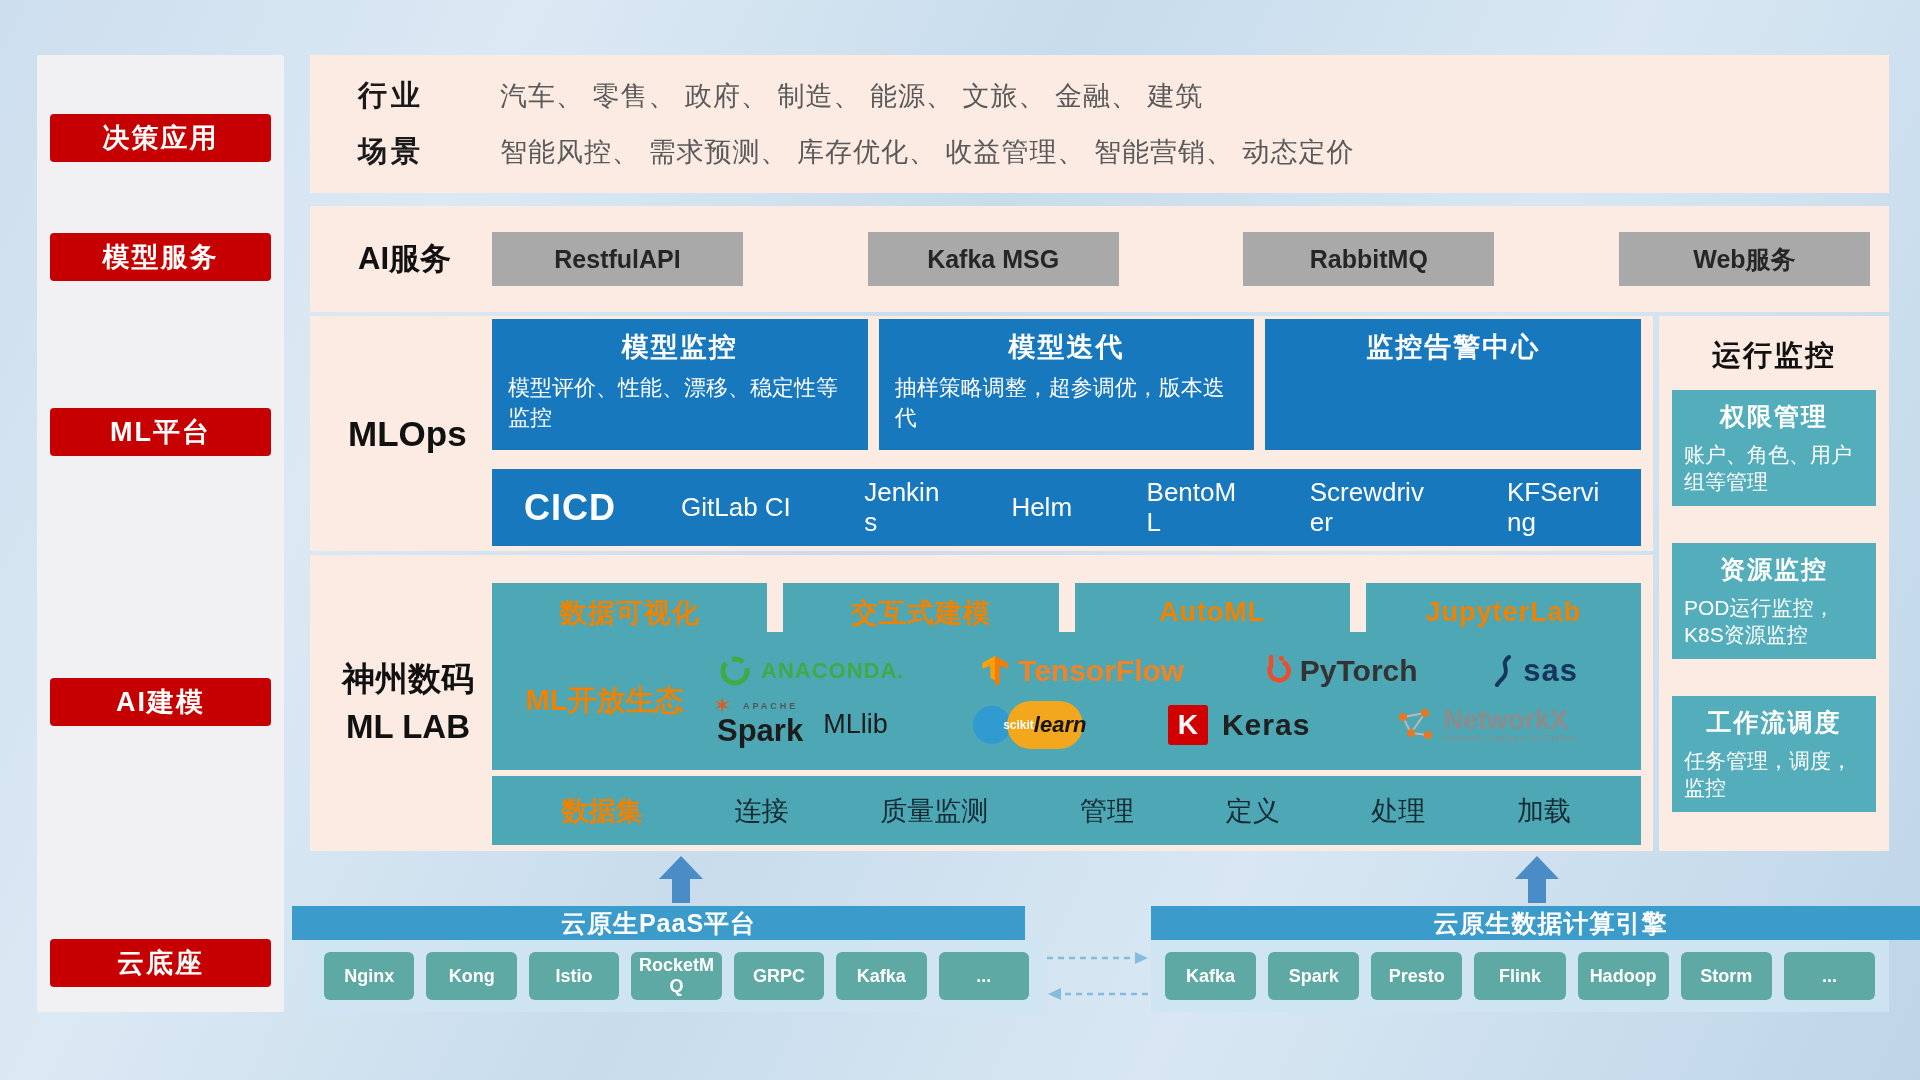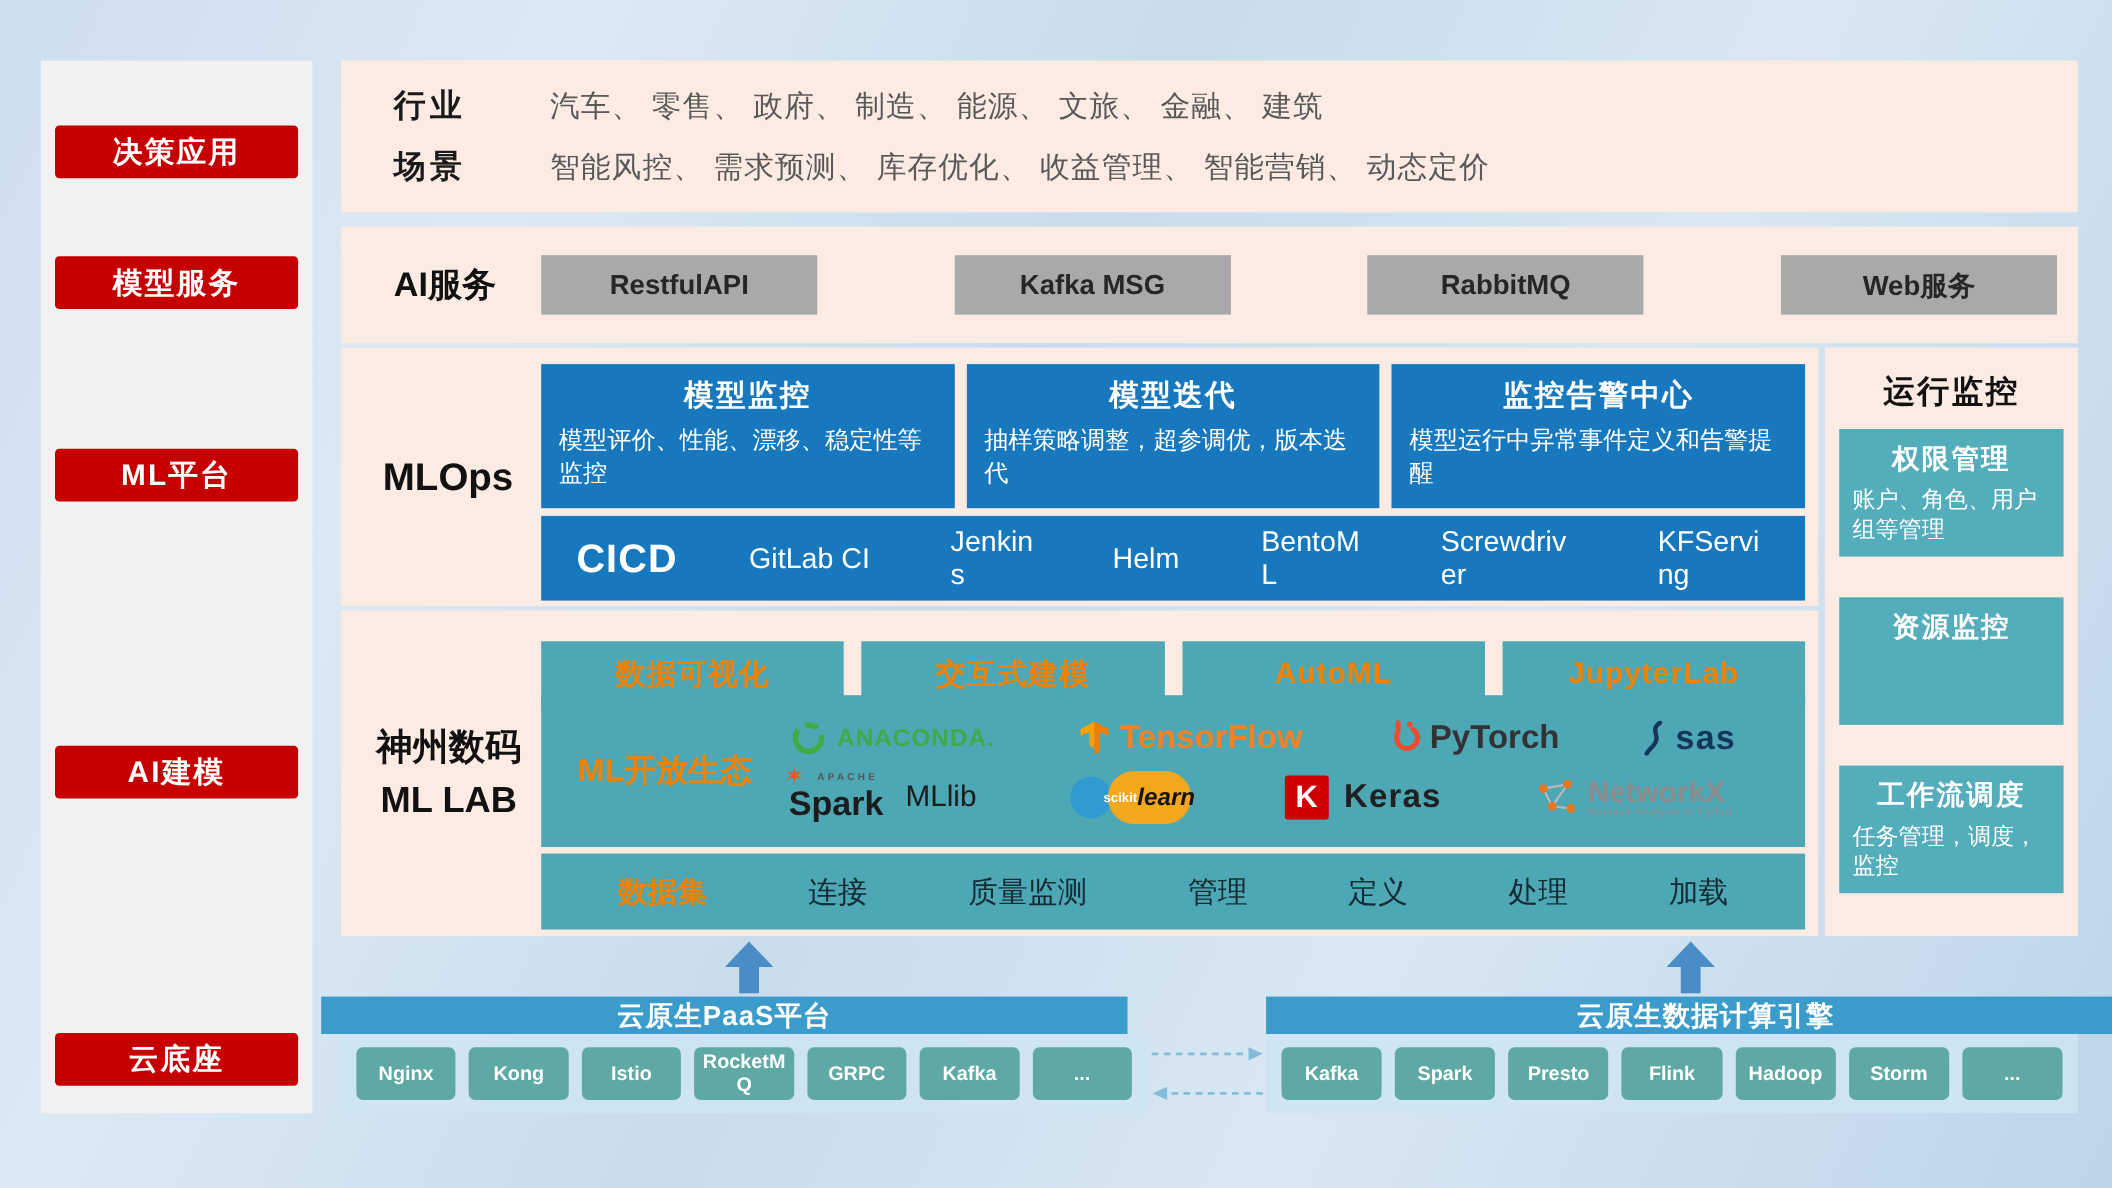--- a/index.html
+++ b/index.html
@@ -24,21 +24,21 @@
 
   
   #row-aiservice{left:310px;top:206px;width:1579px;height:106px;}
   .ai-label{position:absolute;left:48px;top:50%;transform:translateY(-50%);font-size:31px;font-weight:bold;color:#111;}
   .svc-row{position:absolute;left:182px;right:19px;top:50%;transform:translateY(-50%);display:flex;justify-content:space-between;}
   .svc-btn{width:251px;height:54px;background:#a9a9a9;color:#262626;font-weight:bold;font-size:25px;display:flex;align-items:center;justify-content:center;}
 
   
   #panel-mlops{left:310px;top:316px;width:1343px;height:235px;}
   .mlops-label{position:absolute;left:38px;top:50%;transform:translateY(-50%);font-size:35px;font-weight:bold;color:#111;}
-  .mlops-cards{position:absolute;left:182px;right:12px;top:15px;height:131px;display:flex;gap:11px;}
+  .mlops-cards{position:absolute;left:182px;right:12px;top:3px;height:131px;display:flex;gap:11px;}
   .mcard{flex:1;background:#1878be;color:#fff;padding:10px 16px;}
   .mcard-title{text-align:center;font-size:27px;font-weight:bold;margin-bottom:8px;letter-spacing:2px;}
   .mcard-desc{font-size:22px;line-height:1.35;}
   .cicd-bar{position:absolute;left:182px;right:12px;top:153px;height:77px;background:#1878be;display:flex;align-items:center;color:#fff;padding:0 32px;}
   .cicd-label{font-size:36px;font-weight:bold;margin-right:65px;letter-spacing:1px;}
   .cicd-tools{flex:1;display:flex;justify-content:space-between;align-items:center;}
   .ctool{font-size:26px;word-break:break-all;line-height:1.15;}
   .ct1{width:112px}.ct2{width:76px}.ct3{width:64px}.ct4{width:92px}.ct5{width:126px}.ct6{width:102px}
 
   
@@ -138,21 +138,20 @@
       <div class="mcard">
         <div class="mcard-title">模型监控</div>
         <div class="mcard-desc">模型评价、性能、漂移、稳定性等监控</div>
       </div>
       <div class="mcard">
         <div class="mcard-title">模型迭代</div>
         <div class="mcard-desc">抽样策略调整，超参调优，版本迭代</div>
       </div>
       <div class="mcard">
         <div class="mcard-title">监控告警中心</div>
-        <div class="mcard-desc">模型运行中异常事件定义和告警提醒</div>
       </div>
     </div>
     <div class="cicd-bar">
       <span class="cicd-label">CICD</span>
       <div class="cicd-tools">
         <span class="ctool ct1">GitLab CI</span>
         <span class="ctool ct2">Jenkins</span>
         <span class="ctool ct3">Helm</span>
         <span class="ctool ct4">BentoML</span>
         <span class="ctool ct5">Screwdriver</span>
@@ -255,20 +254,21 @@
 
   <section class="panel" id="panel-monitor">
     <div class="mon-title">运行监控</div>
     <div class="mon-cards">
       <div class="mon-card">
         <div class="mon-card-title">权限管理</div>
         <div class="mon-card-desc">账户、角色、用户组等管理</div>
       </div>
       <div class="mon-card">
         <div class="mon-card-title">资源监控</div>
+        <div class="mon-card-desc">POD运行监控，K8S资源监控</div>
       </div>
       <div class="mon-card">
         <div class="mon-card-title">工作流调度</div>
         <div class="mon-card-desc">任务管理，调度，监控</div>
       </div>
     </div>
   </section>
 
   <div class="up-arrow" id="arrow1">
       <div class="tri"></div>

